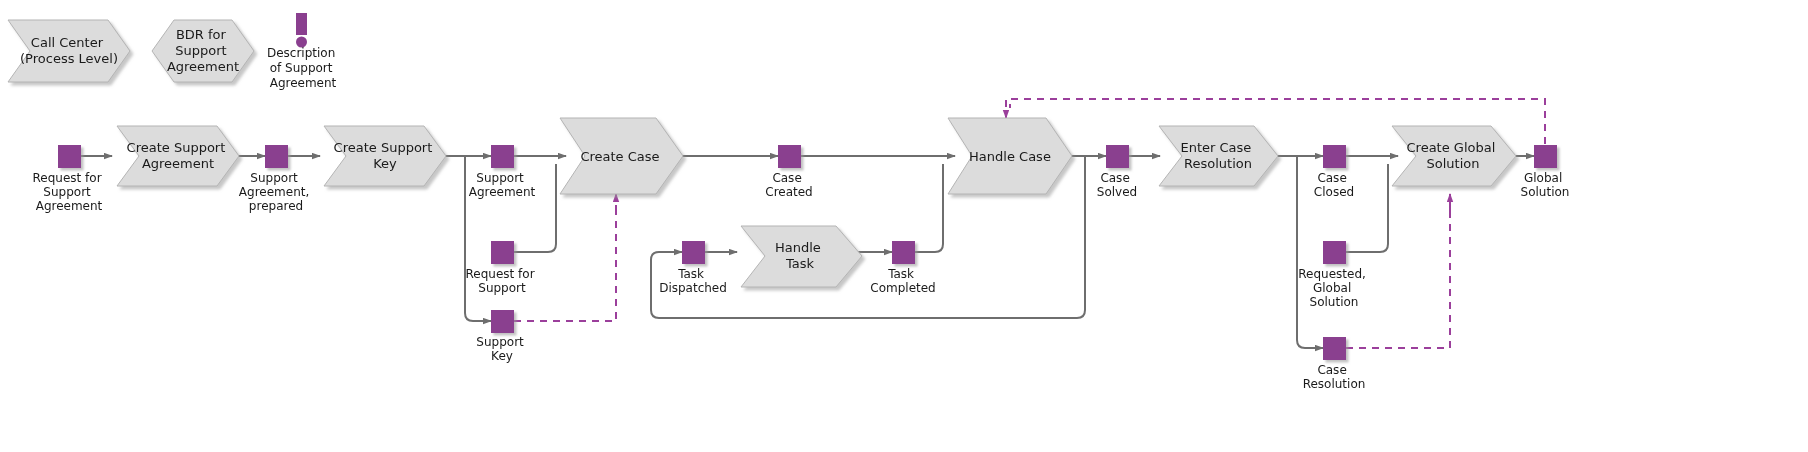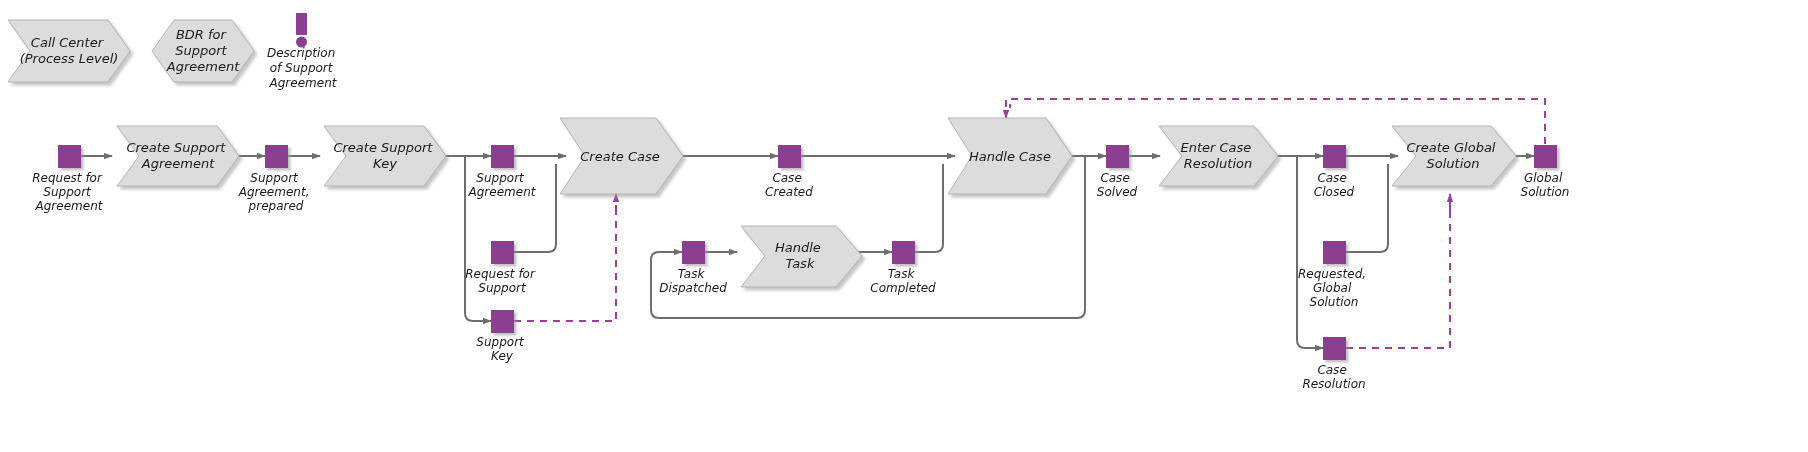--- a/index.html
+++ b/index.html
@@ -10,21 +10,20 @@
   body {
     width: 1808px;
     height: 452px;
     font-family: "DejaVu Sans", "Liberation Sans", sans-serif;
     overflow: hidden;
   }
   #diagram-root {
     position: relative;
     width: 1808px;
     height: 452px;
-    font-style: italic;
   }
   svg#canvas {
     position: absolute;
     left: 0;
     top: 0;
     width: 1808px;
     height: 452px;
     display: block;
   }
   .lane-label, .event-label, .fn-label {

